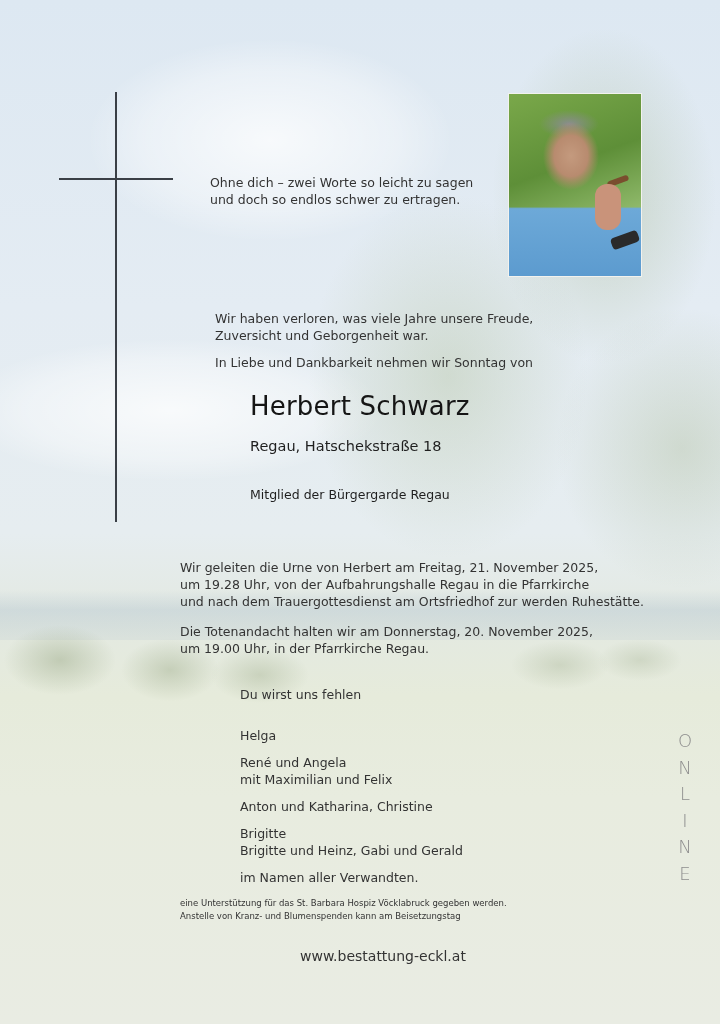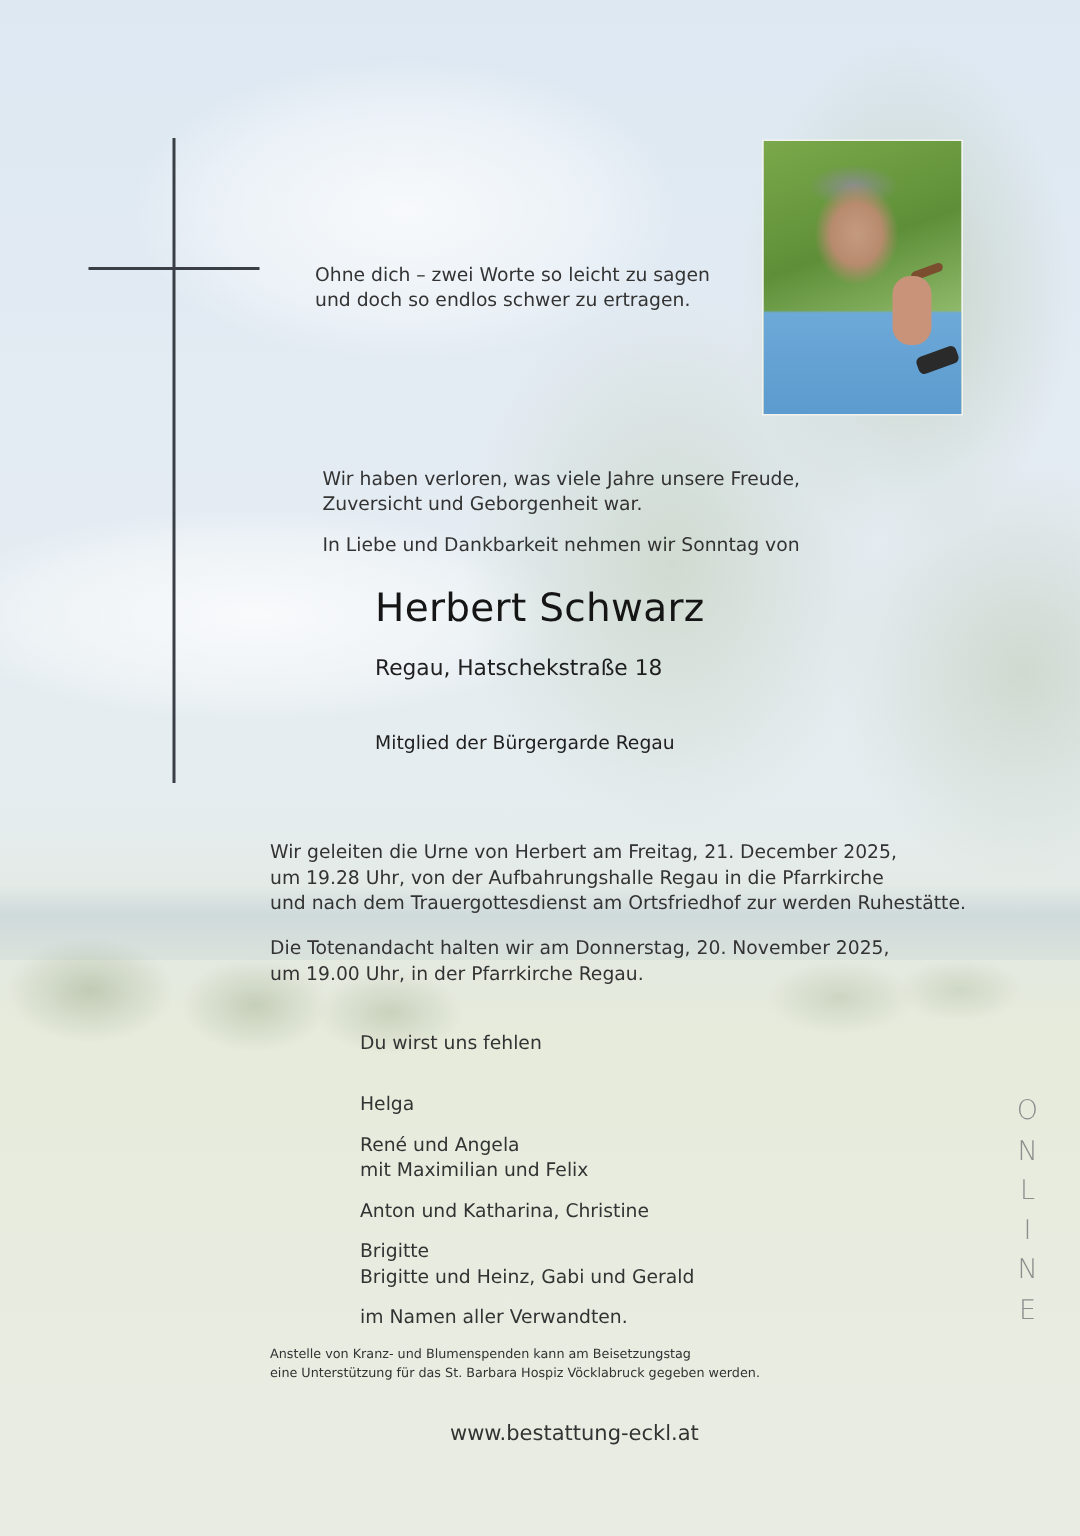--- a/index.html
+++ b/index.html
@@ -127,21 +127,21 @@
     <div class="gap"></div>
     <span class="line">In Liebe und Dankbarkeit nehmen wir Sonntag von</span>
   </div>
 
   <div class="center name">Herbert Schwarz</div>
   <div class="center address">Regau, Hatschekstraße 18</div>
   <div class="center member">Mitglied der Bürgergarde Regau</div>
 
 
   <div class="center funeral">
-    <span class="line">Wir geleiten die Urne von Herbert am Freitag, 21. December 2025,</span>
+    <span class="line">Wir geleiten die Urne von Herbert am Freitag, 21. November 2025,</span>
     <span class="line">um 19.28 Uhr, von der Aufbahrungshalle Regau in die Pfarrkirche</span>
     <span class="line">und nach dem Trauergottesdienst am Ortsfriedhof zur werden Ruhestätte.</span>
   </div>
 
   <div class="center vigil">
     <span class="line">Die Totenandacht halten wir am Donnerstag, 20. November 2025,</span>
     <span class="line">um 19.00 Uhr, in der Pfarrkirche Regau.</span>
   </div>
 
   <div class="center mourners">
@@ -161,22 +161,22 @@
     <div class="grp">
       <span class="line">Brigitte</span>
       <span class="line">Brigitte und Heinz, Gabi und Gerald</span>
     </div>
     <div class="grp">
       <span class="line">im Namen aller Verwandten.</span>
     </div>
   </div>
 
   <div class="center donation">
+    <span class="line">eine Unterstützung für das St. Barbara Hospiz Vöcklabruck gegeben werden.</span>
     <span class="line">Anstelle von Kranz- und Blumenspenden kann am Beisetzungstag</span>
-    <span class="line">eine Unterstützung für das St. Barbara Hospiz Vöcklabruck gegeben werden.</span>
   </div>
 
   <div class="center website">www.bestattung-eckl.at</div>
 
   <div class="online">
     <span>O</span>
     <span>N</span>
     <span>L</span>
     <span>I</span>
     <span>N</span>

